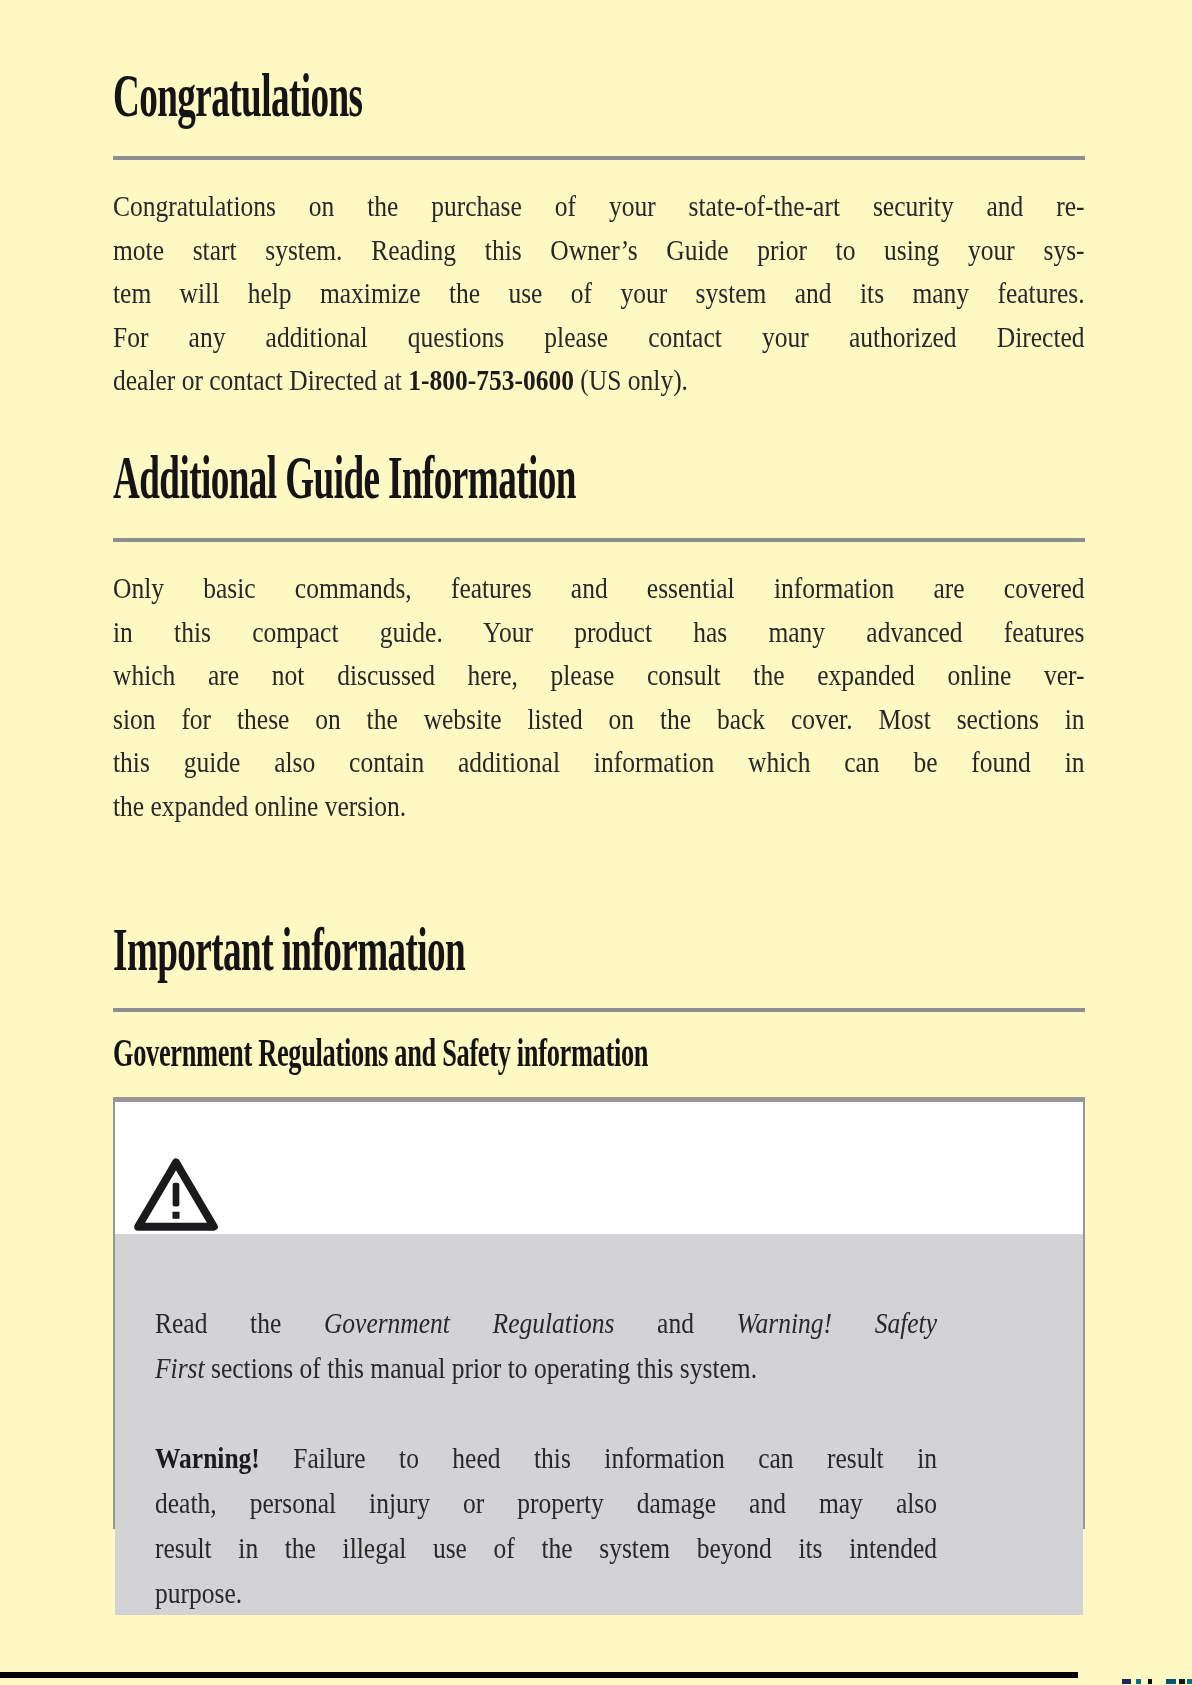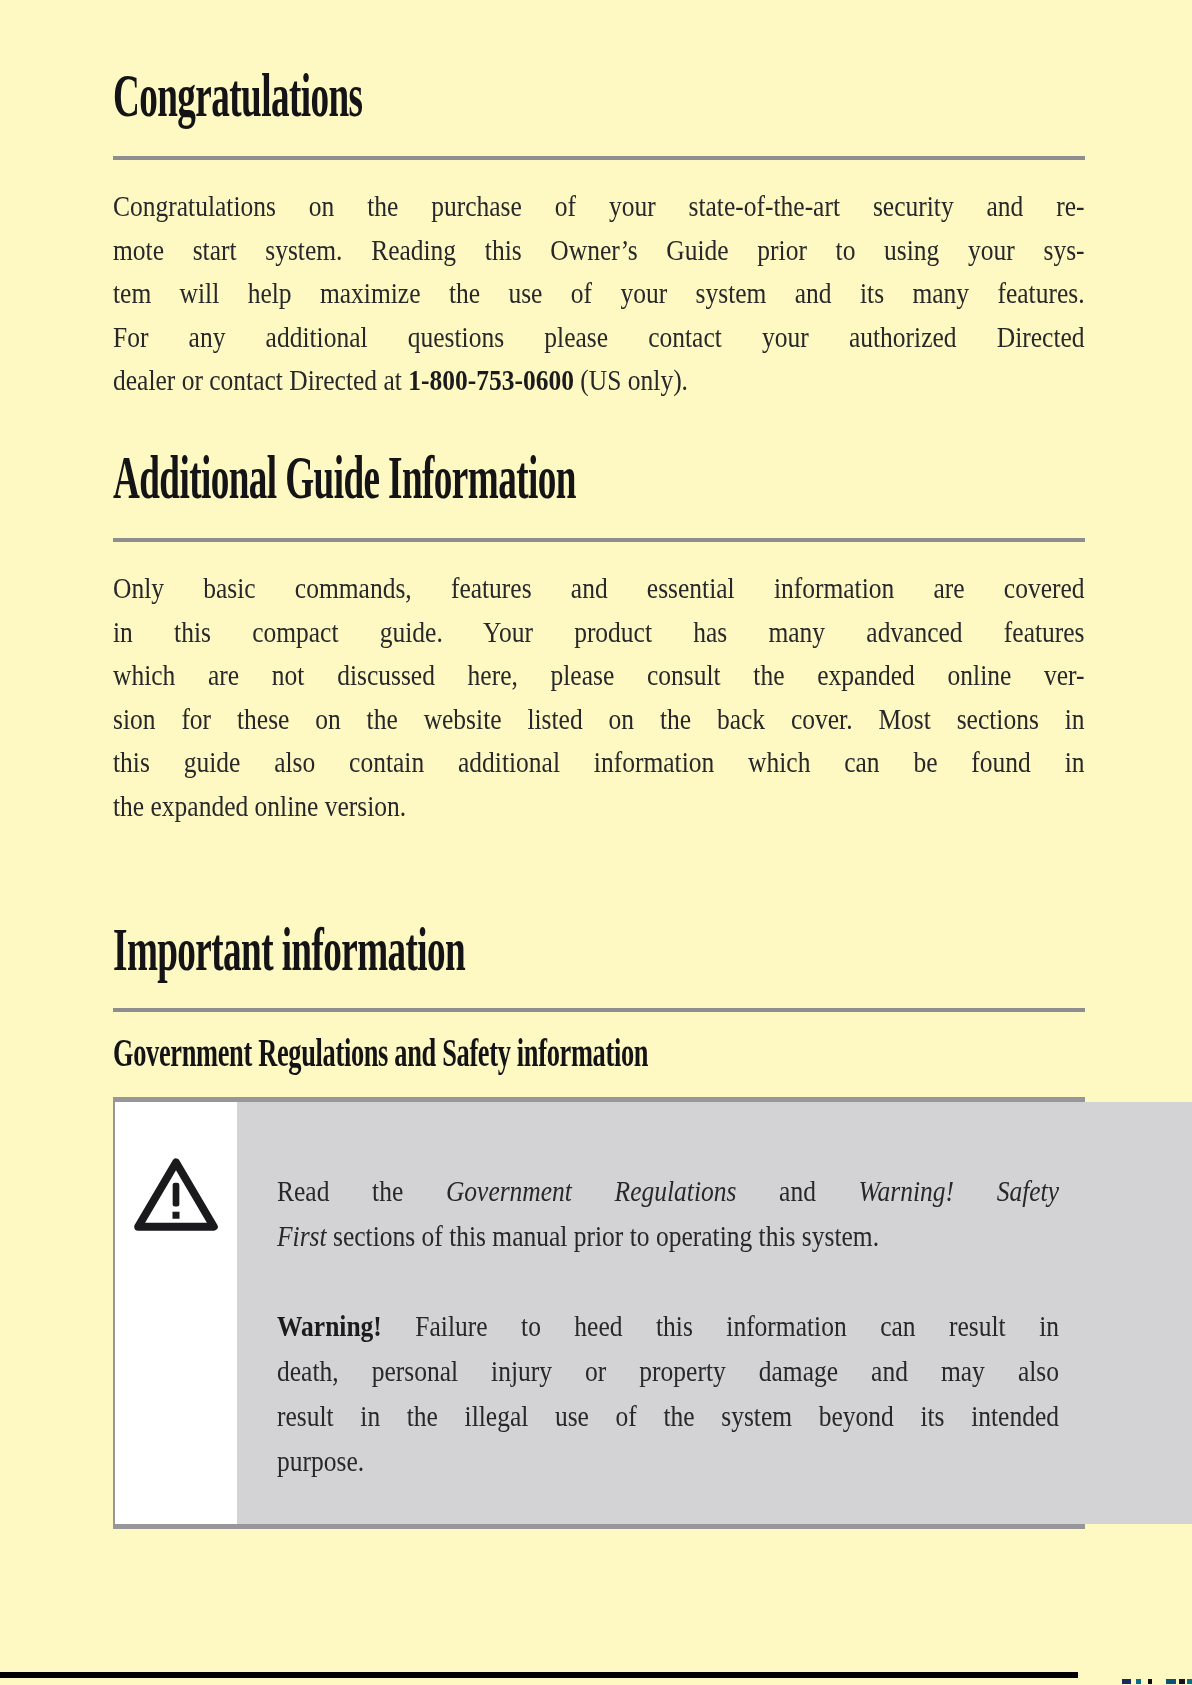--- a/index.html
+++ b/index.html
@@ -31,21 +31,21 @@
   }
   .jline{text-align:justify;text-align-last:justify;}
   .lline{text-align:left;}
   .para b,.boxtext b{font-weight:700;color:#1b1b1d;}
   .boxtext i{font-style:italic;}
   .warnbox{
     position:absolute;left:113px;top:1097px;width:972px;height:432px;
     box-sizing:border-box;
     border-style:solid;border-color:#97979a;
     border-width:5px 2px 5px 2px;
-    display:flex;background:#ffffff;
+    display:flex;background:#ffffff;flex-direction:column;
   }
   .icon-col{width:122px;background:#ffffff;flex:0 0 auto;}
   .warn-svg{display:block;margin:54px auto 0 auto;}
   .gray-panel{flex:1 1 auto;background:#d3d3d5;padding:66px 0 0 40px;box-sizing:border-box;}
   .boxtext{
     width:920px;font-size:30px;line-height:45px;color:#28282a;
     transform:scaleX(0.85);transform-origin:0 0;
   }
   .par-gap{height:45px;}
   .footer-bar{position:absolute;left:0;top:1672px;width:1078px;height:6px;}

